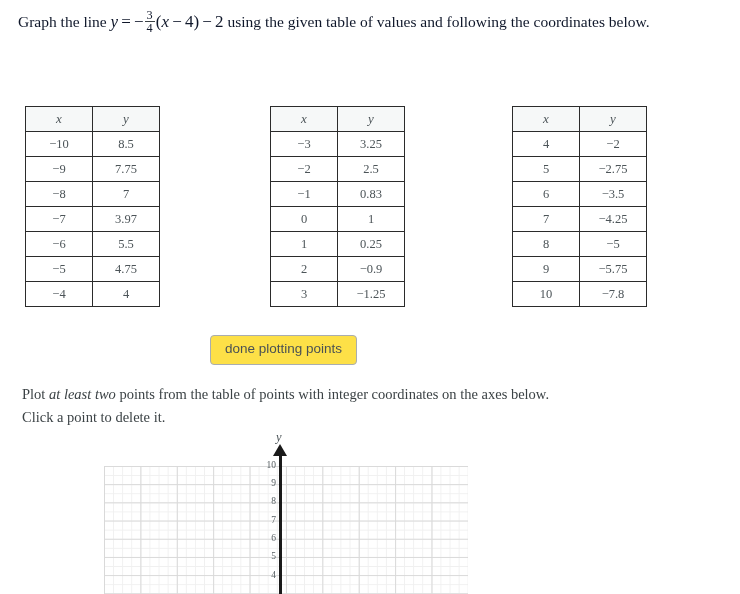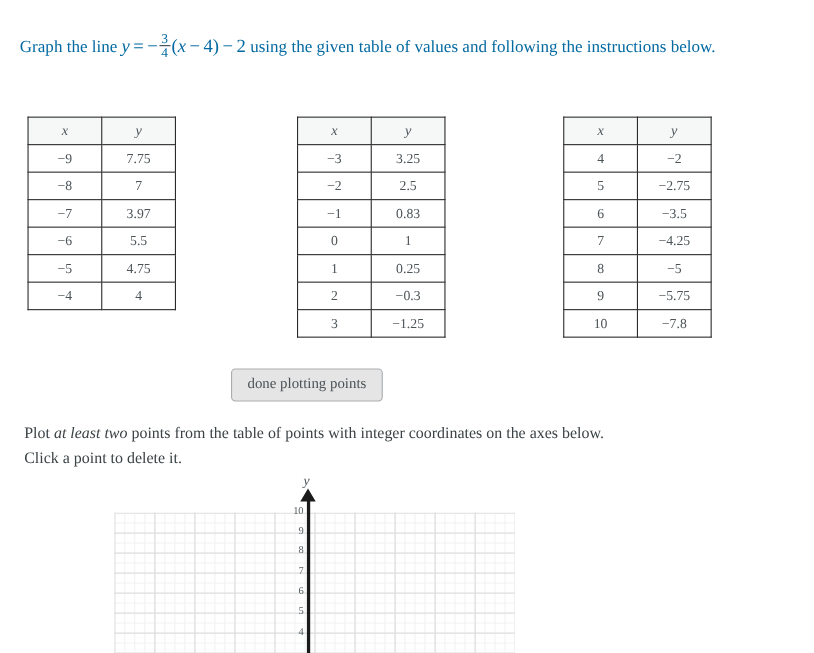--- a/index.html
+++ b/index.html
@@ -17,22 +17,21 @@
   }
 
   
   .prompt {
     position: absolute;
     left: 18px;
     top: 8px;
     width: 706px;
     font-size: 15.5px;
     line-height: 27px;
-    color: #0369a1;
-    margin-top: 20px;
+    color: #0f172a;
   }
   .mathvar { font-style: italic; font-family: "Liberation Serif", serif; }
   .mathop  { padding: 0 3px; }
   .frac {
     display: inline-block;
     vertical-align: -0.42em;
     text-align: center;
     font-size: 0.72em;
     line-height: 1.02;
     margin: 0 1px;
@@ -67,24 +66,24 @@
   #table-1 { left: 25px;  top: 106px; }
   #table-2 { left: 270px; top: 106px; }
   #table-3 { left: 512px; top: 106px; }
 
   
   .done-btn {
     position: absolute;
     left: 210px;
     top: 335px;
     padding: 6px 14px 7px 14px;
-    background: #e5e5e5;
+    background: #fde047;
     border: 1px solid #a9adb0;
     border-radius: 4px;
-    font-family: Liberation Serif, serif;
+    font-family: Liberation Sans, sans-serif;
     font-size: 13.5px;
     color: #4a5154;
     cursor: pointer;
     line-height: 1.1;
   }
 
   
   .instructions {
     position: absolute;
     left: 22px;
@@ -165,32 +164,36 @@
     width: 28px;
     height: 164px;
   }
 </style>
 </head>
 <body>
 
 <div class="prompt">
   <span>Graph the line</span>
   <span class="eq"><span class="mathvar">y</span><span class="mathop">=</span><span>−</span><span class="frac"><span class="num">3</span><span class="den">4</span></span><span>(</span><span class="mathvar">x</span><span class="mathop">−</span><span>4</span><span>)</span><span class="mathop">−</span><span>2</span></span>
-  <span>using the given table of values and following the instructions below.</span>
+  <span>using the given table of values and following the coordinates below.</span>
 </div>
 
 <table class="vtable" id="table-1">
   <thead>
     <tr>
       <th>x</th>
       <th>y</th>
     </tr>
   </thead>
   <tbody>
     <tr>
+        <td>−10</td>
+        <td>8.5</td>
+      </tr>
+    <tr>
         <td>−9</td>
         <td>7.75</td>
       </tr>
     <tr>
         <td>−8</td>
         <td>7</td>
       </tr>
     <tr>
         <td>−7</td>
         <td>3.97</td>
@@ -233,21 +236,21 @@
     <tr>
         <td>0</td>
         <td>1</td>
       </tr>
     <tr>
         <td>1</td>
         <td>0.25</td>
       </tr>
     <tr>
         <td>2</td>
-        <td>−0.3</td>
+        <td>−0.9</td>
       </tr>
     <tr>
         <td>3</td>
         <td>−1.25</td>
       </tr>
   </tbody>
 </table>
 
 <table class="vtable" id="table-3">
   <thead>

